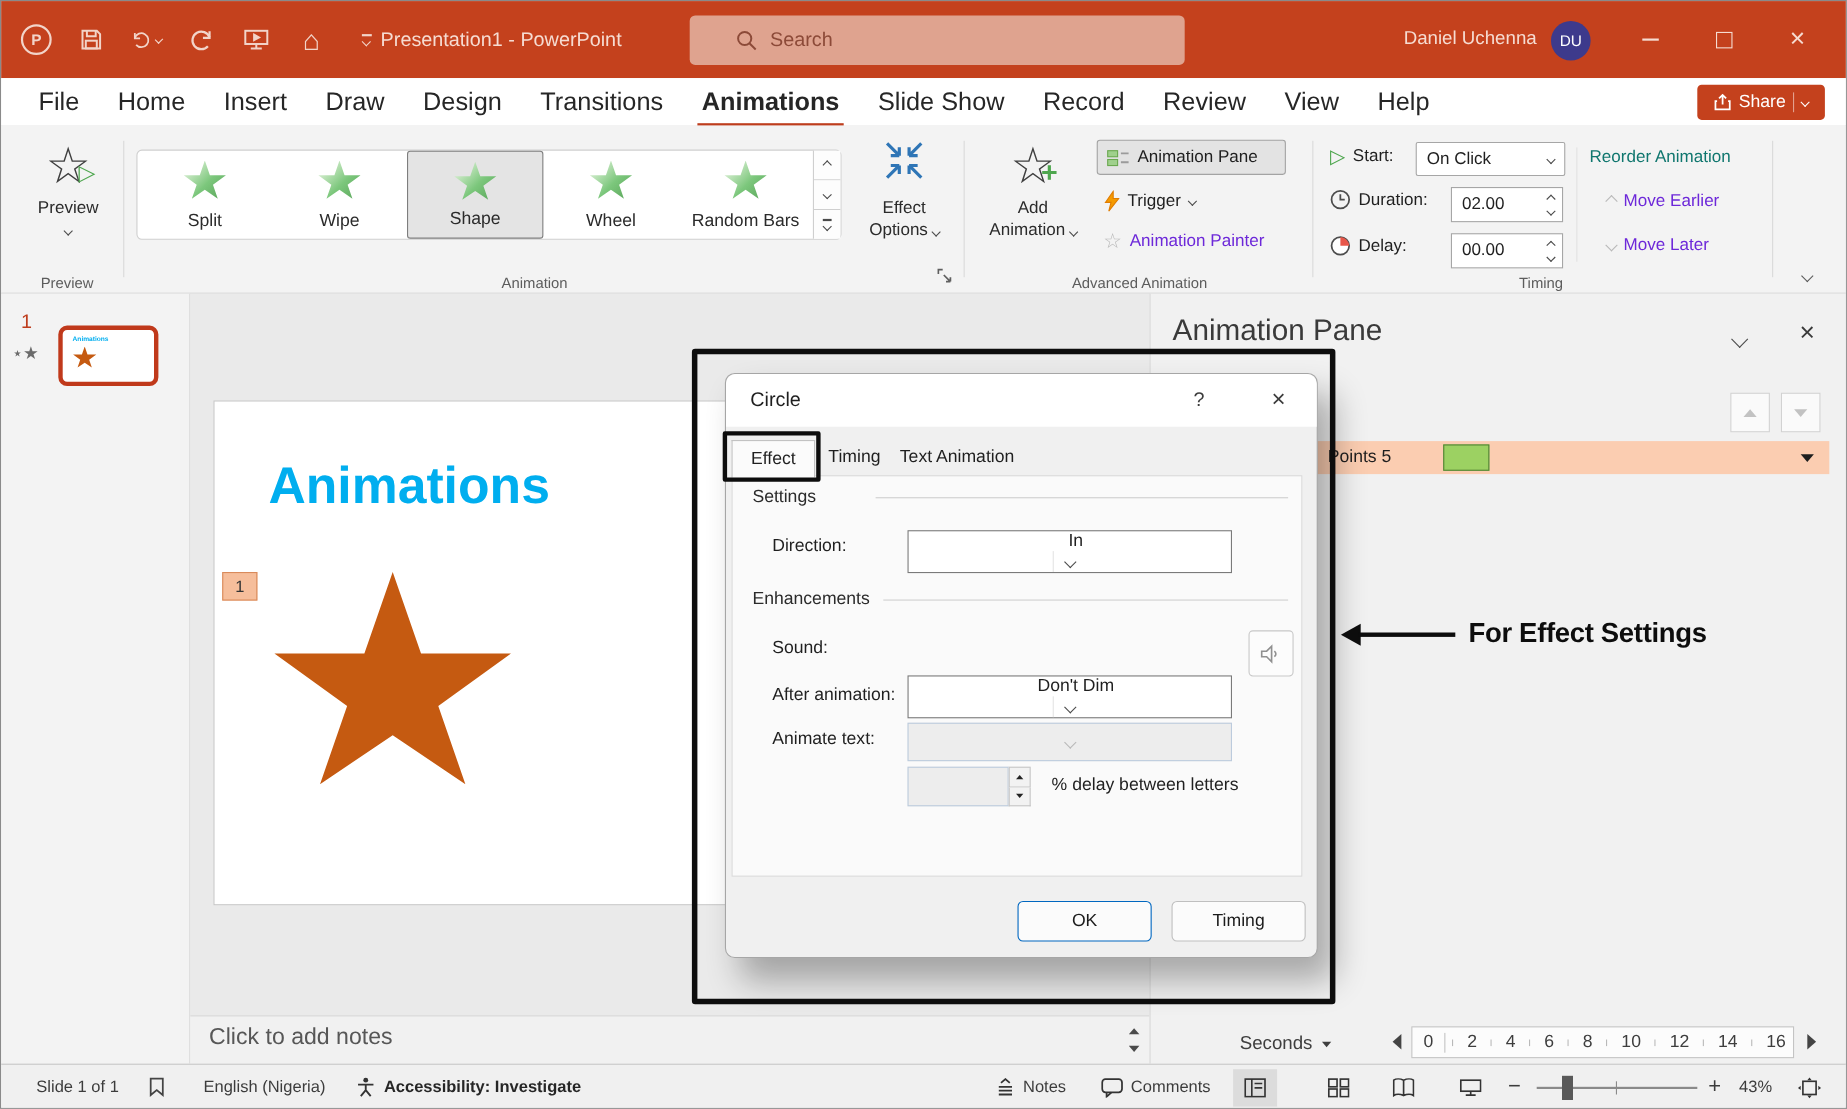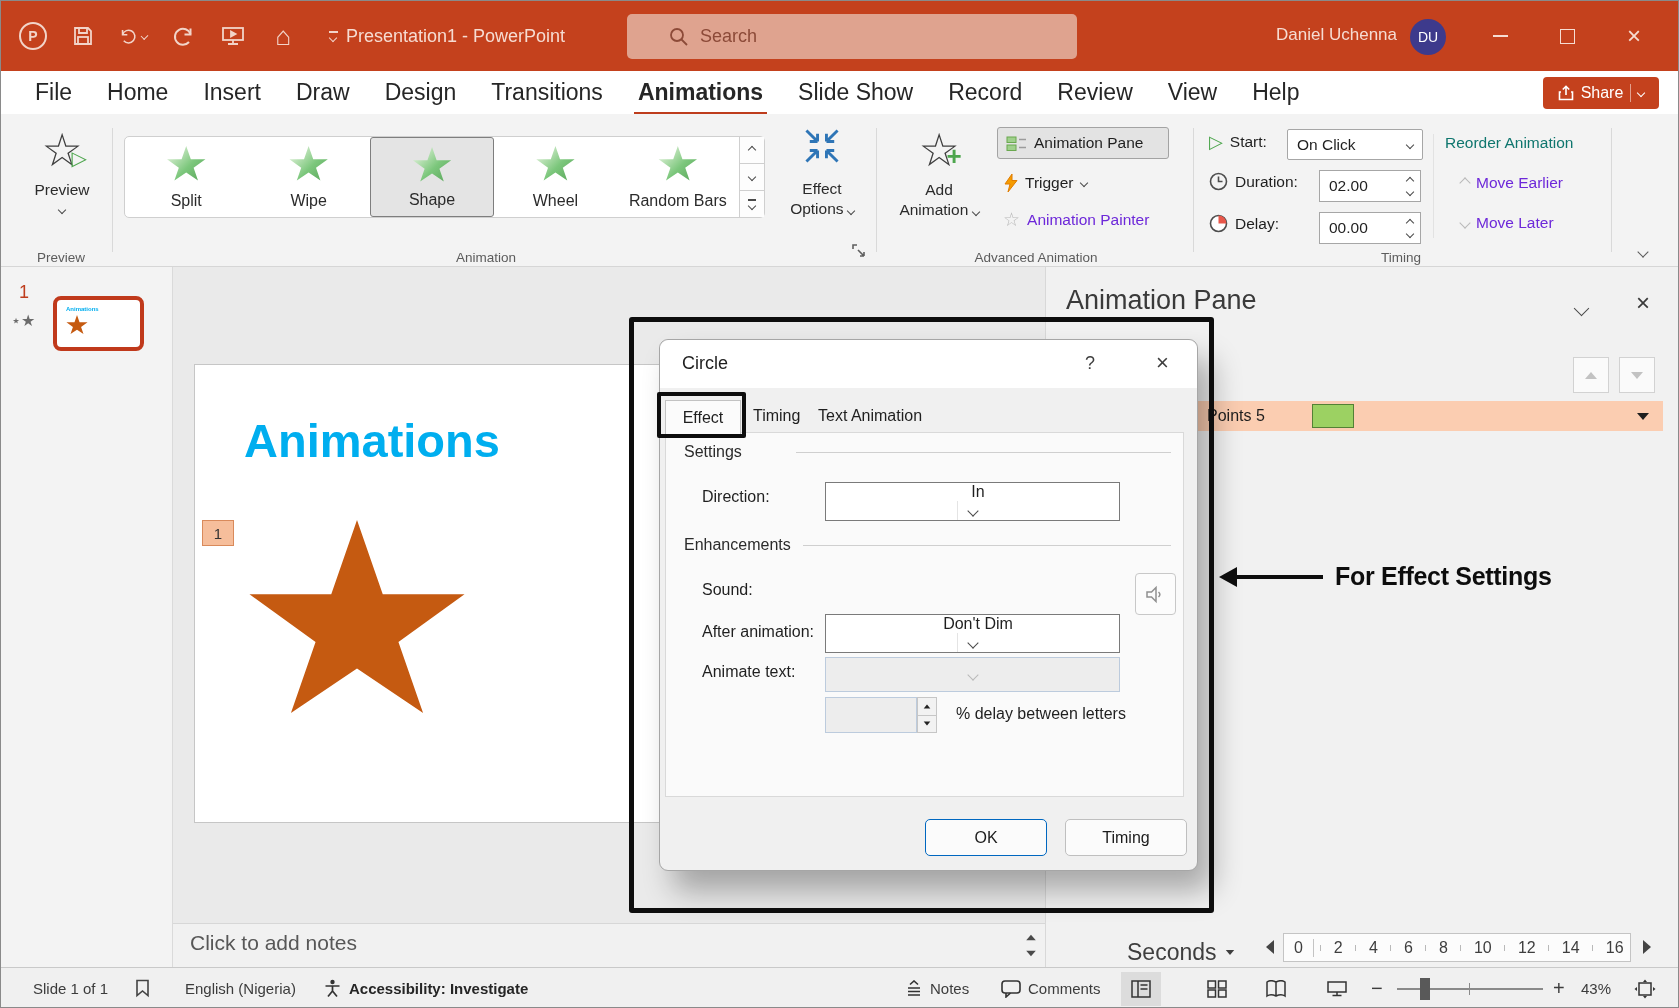--- a/index.html
+++ b/index.html
@@ -383,21 +383,21 @@
         <span class="triU" style="border-bottom-color:#C2C2C2;"></span>
       </div>
     <div class="panebtn2" style="left:573px;top:90px;">
         <span class="triD" style="border-top-color:#C2C2C2;"></span>
       </div>
     <div class="paneitem">
       <span style="margin-left:161px;font-size:16px;color:#1E1E1E;">Points 5</span>
       <span style="margin-left:47px;width:42px;height:24px;background:#9CD162;border:1px solid #538135;box-sizing:border-box;"></span>
       <span class="triD" style="margin-left:auto;margin-right:14px;border-top-color:#1E1E1E;"></span>
     </div>
-    <div class="a" style="left:81px;top:672px;font-size:23px;color:#3E3E3E;display:flex;align-items:center;gap:7px;">
+    <div class="a" style="left:81px;top:672px;font-size:17px;color:#3E3E3E;display:flex;align-items:center;gap:7px;">
       <span>Seconds</span>
         <span class="triD" style="transform:scale(.7);border-top-color:#3E3E3E;"></span>
     </div>
     <span class="a triL" style="left:220px;top:673px;"></span>
     <div class="timelinebox">
       <span style="width:30px;text-align:center;border-right:1px solid #C4C4C4;box-sizing:border-box;">0</span>
       <span style="flex:1;display:flex;align-items:center;justify-content:space-around;">
         <span class="tick"></span>
           <span>2</span>
           <span class="tick"></span>

